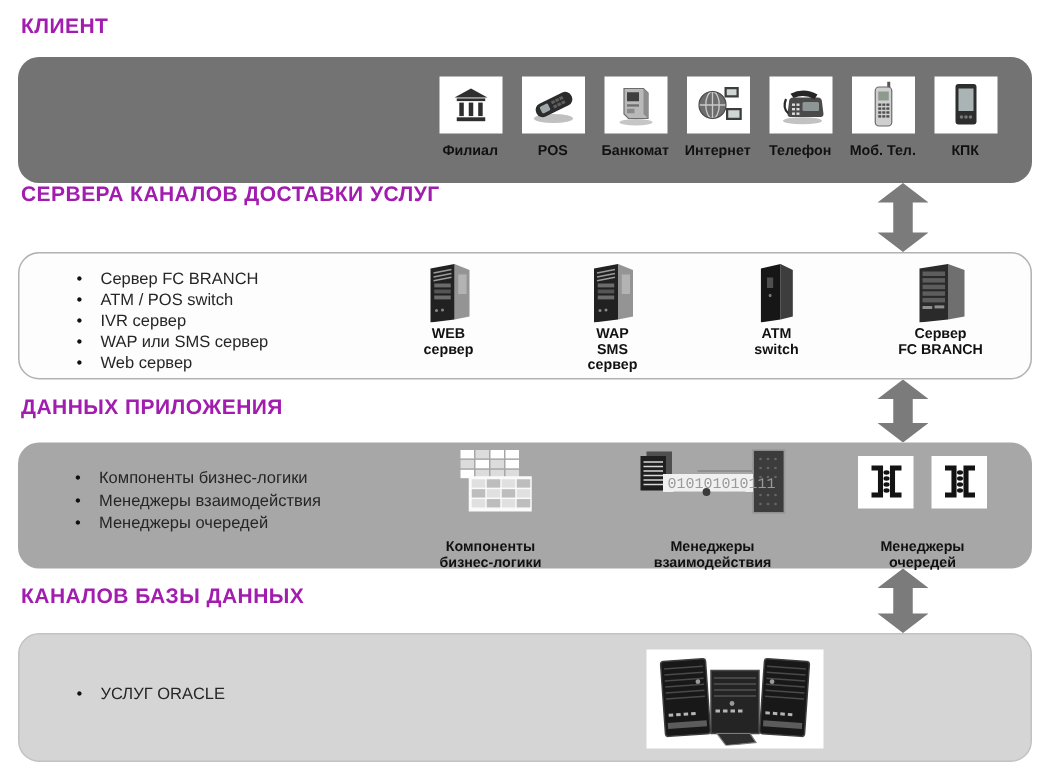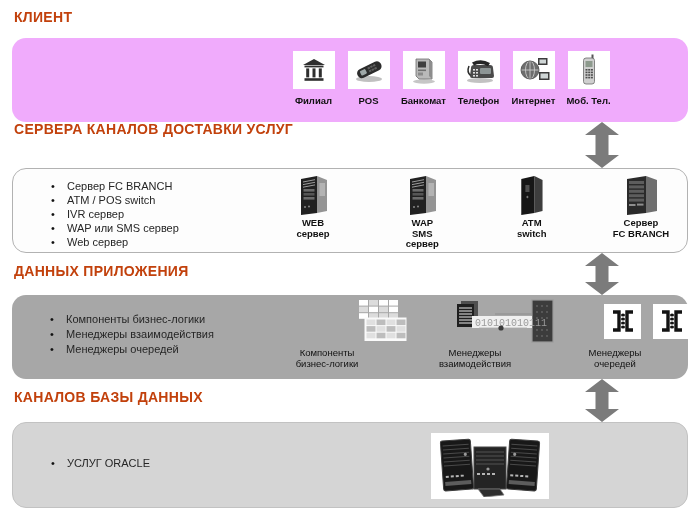--- a/index.html
+++ b/index.html
@@ -1,49 +1,49 @@
 <!DOCTYPE html>
 <html><head>
 <meta charset="utf-8">
 <style>
   html,body{margin:0;padding:0;background:#fff;}
   .canvas{
     position:relative;width:700px;height:517px;background:#fff;
     font-family:"Liberation Sans",sans-serif;overflow:hidden;
   }
   .sec-title{
-    position:absolute;left:14px;font-size:14px;font-weight:bold;color:#c2410c;
+    position:absolute;left:14px;font-size:14px;font-weight:bold;color:#a21caf;
     letter-spacing:.3px;white-space:nowrap;text-align:center;
   }
   .band{position:absolute;left:12px;width:676px;border-radius:14px;box-sizing:border-box;}
-  .band1{top:38px;height:84px;background:#f0abfc;}
+  .band1{top:38px;height:84px;background:#737373;}
   .band2{top:168px;height:85px;background:#fdfdfd;border:1px solid #b2b2b2;}
   .band3{top:295px;height:84px;background:#a7a7a7;}
   .band4{top:422px;height:86px;background:#d5d5d5;border:1px solid #c2c2c2;}
 
   .device-row{position:absolute;left:274px;top:13px;display:flex;}
   .device{width:55px;display:flex;flex-direction:column;align-items:center;}
   .device .tile{width:42px;height:38px;background:#fff;display:flex;align-items:center;justify-content:center;overflow:hidden;}
   .dlabel{margin-top:6px;font-size:9.5px;font-weight:bold;color:#111;text-align:center;white-space:nowrap;}
 
   .bullets{position:absolute;left:26px;display:flex;flex-direction:column;}
   .bullet{display:flex;align-items:baseline;font-size:11px;color:#262626;line-height:14px;}
   .bullet .dot{width:28px;text-align:center;font-size:11px;color:#111;}
   .band2 .bullets{top:10px;}
   .band3 .bullets{top:17px;}
   .band3 .bullet{line-height:15px;}
   .band4 .bullets{top:33px;}
 
-  .srv-row{position:absolute;left:262px;top:4px;width:404px;display:flex;justify-content:space-between;}
+  .srv-row{position:absolute;left:248px;top:4px;width:404px;display:flex;justify-content:space-between;}
   .srv{width:76px;display:flex;flex-direction:column;align-items:center;}
   .slabel{margin-top:3px;font-size:9.5px;font-weight:bold;color:#111;text-align:center;white-space:pre-line;line-height:10.5px;}
 
   .comp{position:absolute;top:4px;text-align:center;}
-  .comp .cicon{height:44px;display:flex;align-items:center;justify-content:flex-end;}
-  .clabel{margin-top:4px;font-size:9.5px;font-weight:normal;color:#111;text-align:center;white-space:pre-line;line-height:11px;}
+  .comp .cicon{height:44px;display:flex;align-items:center;justify-content:center;}
+  .clabel{margin-top:16px;font-size:9.5px;font-weight:bold;color:#111;text-align:center;white-space:pre-line;line-height:11px;}
   .comp-logic{left:235px;width:160px;}
   .comp-flow{left:383px;width:160px;}
   .comp-queue{left:528px;width:150px;}
   .qwrap{display:flex;gap:12px;justify-content:center;}
   .qbox{width:37px;height:35px;background:#fff;display:flex;align-items:center;justify-content:center;}
 
   .arrow{position:absolute;left:585px;}
   .arrow1{top:122px;}
   .arrow2{top:253px;}
   .arrow3{top:379px;}
@@ -104,53 +104,53 @@
             <rect x="9" y="6.5" width="8" height="6" fill="#3f3f3f"></rect>
             <rect x="9" y="14.5" width="8" height="1.6" fill="#707070"></rect>
             <rect x="9" y="17.5" width="5" height="3" fill="#8a8a8a"></rect>
           </svg>
         </div>
         <div class="dlabel">Банкомат</div>
       </div>
 
       <div class="device">
         <div class="tile">
+          <svg width="32" height="30" viewBox="0 0 32 30">
+            <circle cx="12" cy="15" r="9" fill="#6d6d6d"></circle>
+            <path d="M3,15 h18 M12,6 v18" stroke="#c9c9c9" stroke-width="0.9" fill="none"></path>
+            <ellipse cx="12" cy="15" rx="4.5" ry="9" stroke="#c9c9c9" stroke-width="0.9" fill="none"></ellipse>
+            <circle cx="12" cy="15" r="9" stroke="#4a4a4a" stroke-width="0.8" fill="none"></circle>
+            <rect x="20" y="3" width="9.5" height="7" fill="#3c3c3c"></rect>
+            <rect x="21.5" y="4.5" width="6.5" height="4" fill="#cfd6d6"></rect>
+            <rect x="21" y="17" width="10.5" height="8" fill="#3c3c3c"></rect>
+            <rect x="22.5" y="18.5" width="7.5" height="5" fill="#cfd6d6"></rect>
+          </svg>
+        </div>
+        <div class="dlabel">Интернет</div>
+      </div>
+
+      <div class="device">
+        <div class="tile">
           <svg width="32" height="28" viewBox="0 0 32 28">
             <ellipse cx="17" cy="24.5" rx="13" ry="2.4" fill="#c2c2c2"></ellipse>
             <path d="M8,12 q0,-3 3,-3 h16 q3,0 3,3 l1,8 q0,2 -2,2 h-20 q-2,0 -2,-2 z" fill="#4a4a4a"></path>
             <rect x="17" y="12" width="11" height="6" rx="1" fill="#8d9595"></rect>
             <g fill="#ddd">
               <rect x="10" y="13" width="2" height="1.6"></rect>
                 <rect x="13" y="13" width="2" height="1.6"></rect>
               <rect x="10" y="16" width="2" height="1.6"></rect>
                 <rect x="13" y="16" width="2" height="1.6"></rect>
               <rect x="10" y="19" width="2" height="1.6"></rect>
                 <rect x="13" y="19" width="2" height="1.6"></rect>
             </g>
             <path d="M6,10 q-2.5,6 1.5,9.5" stroke="#2b2b2b" stroke-width="1.5" fill="none"></path>
             <path d="M9,6.5 q9,-4.5 18,0.5 l-2,3.2 q-7,-4 -14,-0.8 z" fill="#262626"></path>
           </svg>
         </div>
         <div class="dlabel">Телефон</div>
-      </div>
-
-      <div class="device">
-        <div class="tile">
-          <svg width="32" height="30" viewBox="0 0 32 30">
-            <circle cx="12" cy="15" r="9" fill="#6d6d6d"></circle>
-            <path d="M3,15 h18 M12,6 v18" stroke="#c9c9c9" stroke-width="0.9" fill="none"></path>
-            <ellipse cx="12" cy="15" rx="4.5" ry="9" stroke="#c9c9c9" stroke-width="0.9" fill="none"></ellipse>
-            <circle cx="12" cy="15" r="9" stroke="#4a4a4a" stroke-width="0.8" fill="none"></circle>
-            <rect x="20" y="3" width="9.5" height="7" fill="#3c3c3c"></rect>
-            <rect x="21.5" y="4.5" width="6.5" height="4" fill="#cfd6d6"></rect>
-            <rect x="21" y="17" width="10.5" height="8" fill="#3c3c3c"></rect>
-            <rect x="22.5" y="18.5" width="7.5" height="5" fill="#cfd6d6"></rect>
-          </svg>
-        </div>
-        <div class="dlabel">Интернет</div>
       </div>
 
       <div class="device">
         <div class="tile">
           <svg width="16" height="32" viewBox="0 0 16 32">
             <rect x="10.5" y="0.5" width="2" height="5" fill="#555"></rect>
             <rect x="2.5" y="4" width="11" height="26" rx="2.5" fill="#cfcfcf" stroke="#6a6a6a" stroke-width="0.8"></rect>
             <rect x="4.5" y="7" width="7" height="6" fill="#8d9a8d"></rect>
             <g fill="#4e4e4e">
               <rect x="4.5" y="15" width="2" height="1.6"></rect>
@@ -164,20 +164,34 @@
                 <rect x="9.9" y="20.2" width="2" height="1.6"></rect>
               <rect x="4.5" y="22.8" width="2" height="1.6"></rect>
                 <rect x="7.2" y="22.8" width="2" height="1.6"></rect>
                 <rect x="9.9" y="22.8" width="2" height="1.6"></rect>
             </g>
           </svg>
         </div>
         <div class="dlabel">Моб. Тел.</div>
       </div>
 
+      <div class="device">
+        <div class="tile">
+          <svg width="20" height="30" viewBox="0 0 20 30">
+            <rect x="3" y="1" width="14" height="27" rx="2" fill="#2d2d2d"></rect>
+            <rect x="5" y="4" width="10" height="15" fill="#aab4b4"></rect>
+            <g fill="#777">
+              <circle cx="7" cy="23" r="1.2"></circle>
+                <circle cx="10" cy="23" r="1.2"></circle>
+                <circle cx="13" cy="23" r="1.2"></circle>
+            </g>
+          </svg>
+        </div>
+        <div class="dlabel">КПК</div>
+      </div>
 
     </div>
   </div>
 
   <svg class="arrow arrow1" width="34" height="46" viewBox="0 0 34 46">
     <polygon points="17,0 34,13 23.5,13 23.5,33 34,33 17,46 0,33 10.5,33 10.5,13 0,13" fill="#7b7b7b"></polygon>
   </svg>
 
   <div class="sec-title" style="top:121px">СЕРВЕРА КАНАЛОВ ДОСТАВКИ УСЛУГ</div>
 

